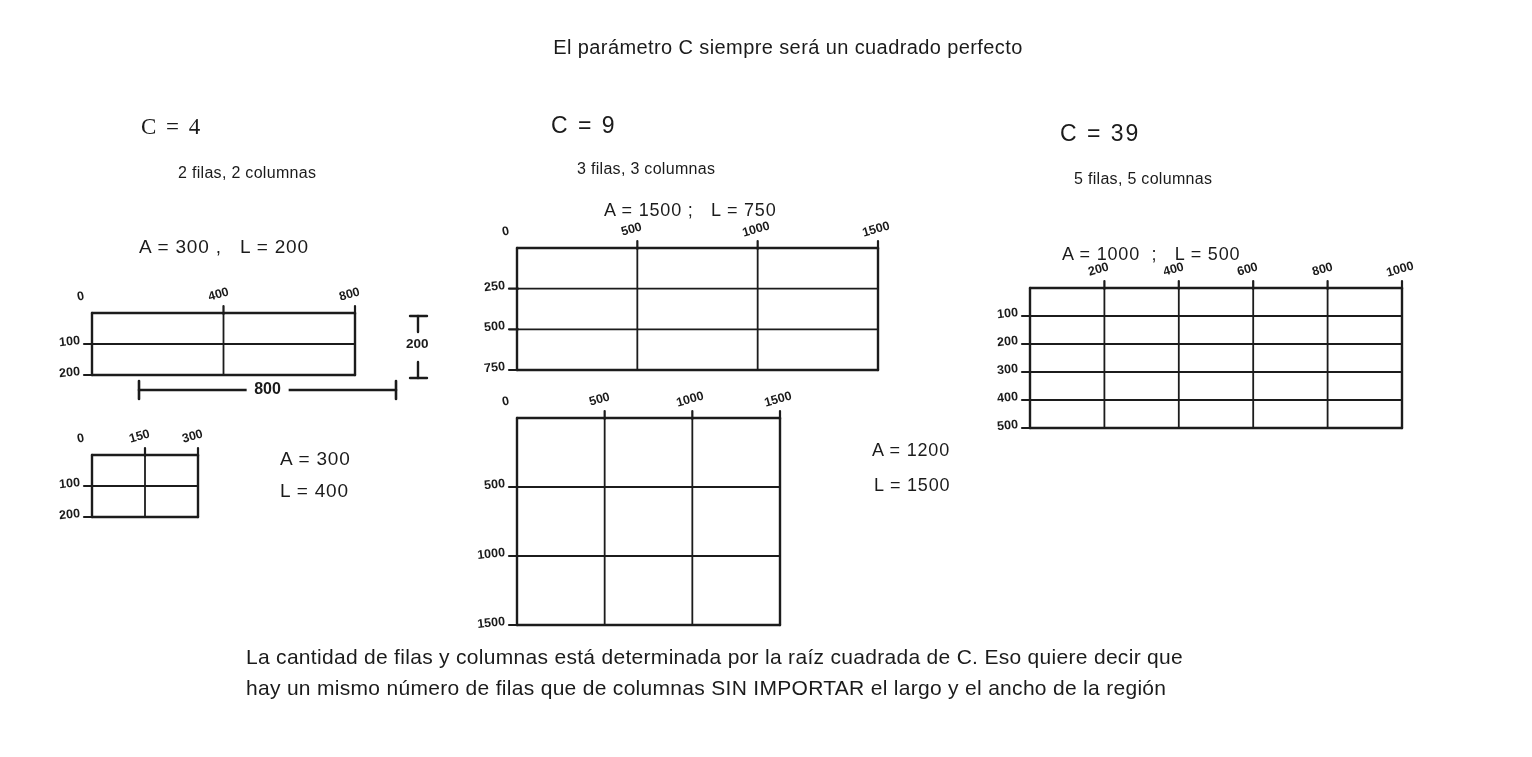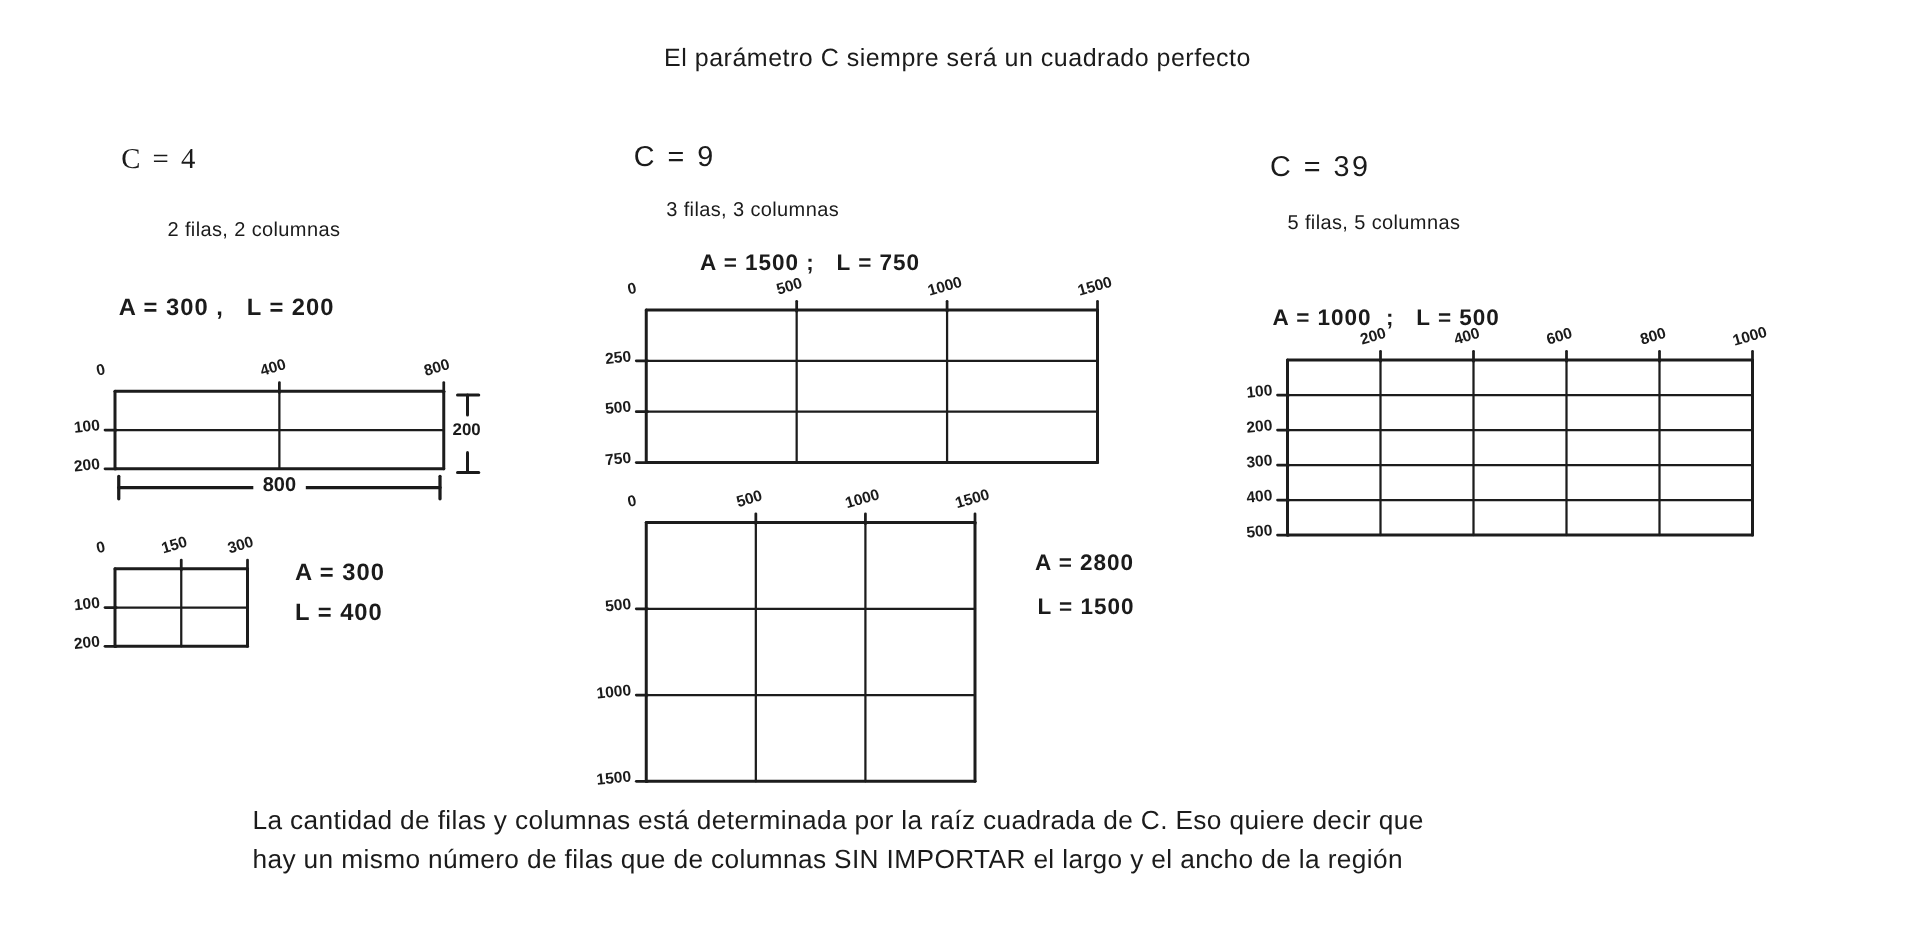--- a/index.html
+++ b/index.html
@@ -1,44 +1,44 @@
 <!DOCTYPE html>
 <html><head>
 <meta charset="utf-8">
 <style>
   html,body{margin:0;padding:0;background:#fff;}
   #canvas{
     position:relative;width:1532px;height:757px;background:#ffffff;
     font-family:"Liberation Sans", sans-serif;color:#1b1b1b;overflow:hidden;
   }
-  .abs{position:absolute;}
+  .abs{position:absolute;margin-left:44px;}
   .title{font-size:20px;letter-spacing:.4px;}
   .c-heading{font-size:23px;letter-spacing:2px;}
   .subtitle{font-size:16px;letter-spacing:.3px;}
-  .formula{font-size:19px;font-weight:700;white-space:pre;letter-spacing:.8px;}
+  .formula{font-size:19px;font-weight:400;white-space:pre;letter-spacing:.8px;}
   .formula.small{font-size:18px;}
   .grid{position:absolute;}
   .axis-label{position:absolute;font-size:12.5px;font-weight:700;white-space:nowrap;}
   .x-axis{transform:rotate(-16deg);}
   .y-axis{width:38px;text-align:right;transform:rotate(-6deg);}
   .origin{transform:rotate(-12deg);}
   .dim-label{position:absolute;font-size:13.5px;font-weight:700;}
   .dim-label-h{position:absolute;font-size:16px;font-weight:700;background:#fff;padding:0 8px;}
   .footer-line{font-size:21px;letter-spacing:.3px;}
   svg{display:block;overflow:visible;}
 </style>
 </head>
 <body>
 
 <div id="canvas">
 
   <div class="abs title" style="left:0;right:0;top:36px;text-align:center;">El parámetro C siempre será un cuadrado perfecto</div>
 
   <div class="abs c-heading" style="left:97px;top:114px;font-family:Liberation Serif, serif;">C = 4</div>
-  <div class="abs subtitle" style="left:134px;top:176px;">2 filas, 2 columnas</div>
+  <div class="abs subtitle" style="left:134px;top:164px;">2 filas, 2 columnas</div>
   <div class="abs formula" style="left:95px;top:236px;">A = 300 ,   L = 200</div>
 
   <div class="grid" style="left:92px;top:313px;width:263px;height:62px;">
       <svg width="263" height="62" style="position: absolute; left: 0px; top: 0px;">
         <line x1="0" y1="0" x2="263" y2="0" stroke="#1c1c1c" stroke-width="2.4" stroke-linecap="round"></line>
         <line x1="0" y1="62" x2="263" y2="62" stroke="#1c1c1c" stroke-width="2.4" stroke-linecap="round"></line>
         <line x1="0" y1="0" x2="0" y2="62" stroke="#1c1c1c" stroke-width="2.4" stroke-linecap="round"></line>
         <line x1="263" y1="0" x2="263" y2="62" stroke="#1c1c1c" stroke-width="2.4" stroke-linecap="round"></line>
         <line x1="131.5" y1="0" x2="131.5" y2="62" stroke="#1c1c1c" stroke-width="1.8" stroke-linecap="round"></line>
         <line x1="0" y1="31" x2="263" y2="31" stroke="#1c1c1c" stroke-width="1.8" stroke-linecap="round"></line>
@@ -145,21 +145,21 @@
       </svg>
       <span class="axis-label origin" style="left: -15px; top: -24px;">0</span>
       <span class="axis-label x-axis" style="left: 71.6667px; top: -26px;">500</span>
       <span class="axis-label x-axis" style="left: 159.333px; top: -26px;">1000</span>
       <span class="axis-label x-axis" style="left: 247px; top: -26px;">1500</span>
       <span class="axis-label y-axis" style="left: -50px; top: 60px;">500</span>
       <span class="axis-label y-axis" style="left: -50px; top: 129px;">1000</span>
       <span class="axis-label y-axis" style="left: -50px; top: 198px;">1500</span>
     </div>
 
-  <div class="abs formula small" style="left:828px;top:440px;">A = 2800</div>
+  <div class="abs formula small" style="left:828px;top:440px;">A = 1200</div>
   <div class="abs formula small" style="left:830px;top:475px;">L = 1500</div>
 
   <div class="abs c-heading" style="left:1016px;top:120px;">C = 39</div>
   <div class="abs subtitle" style="left:1030px;top:170px;">5 filas, 5 columnas</div>
   <div class="abs formula small" style="left:1018px;top:244px;">A = 1000  ;   L = 500</div>
 
   <div class="grid" style="left:1030px;top:288px;width:372px;height:140px;">
       <svg width="372" height="140" style="position: absolute; left: 0px; top: 0px;">
         <line x1="0" y1="0" x2="372" y2="0" stroke="#1c1c1c" stroke-width="2.4" stroke-linecap="round"></line>
         <line x1="0" y1="140" x2="372" y2="140" stroke="#1c1c1c" stroke-width="2.4" stroke-linecap="round"></line>

